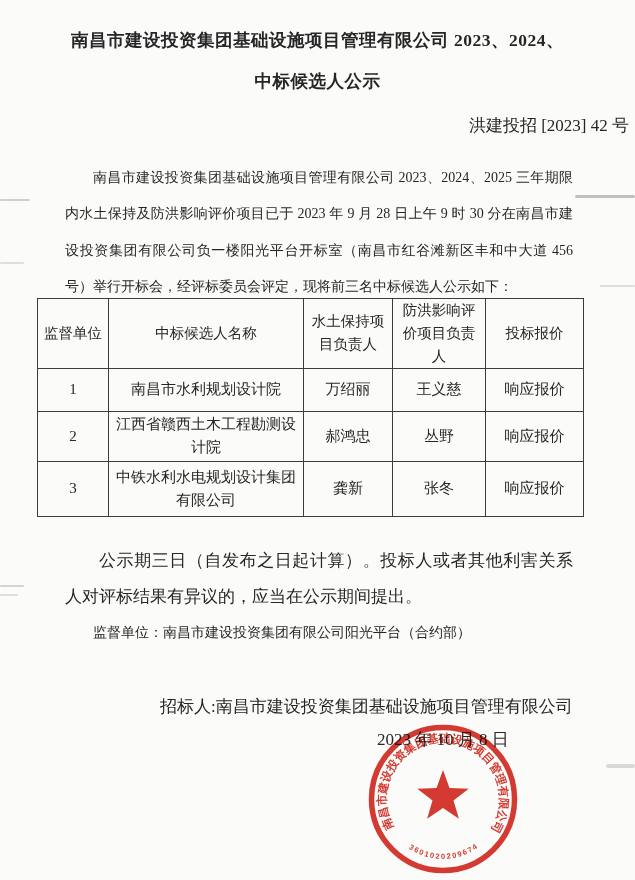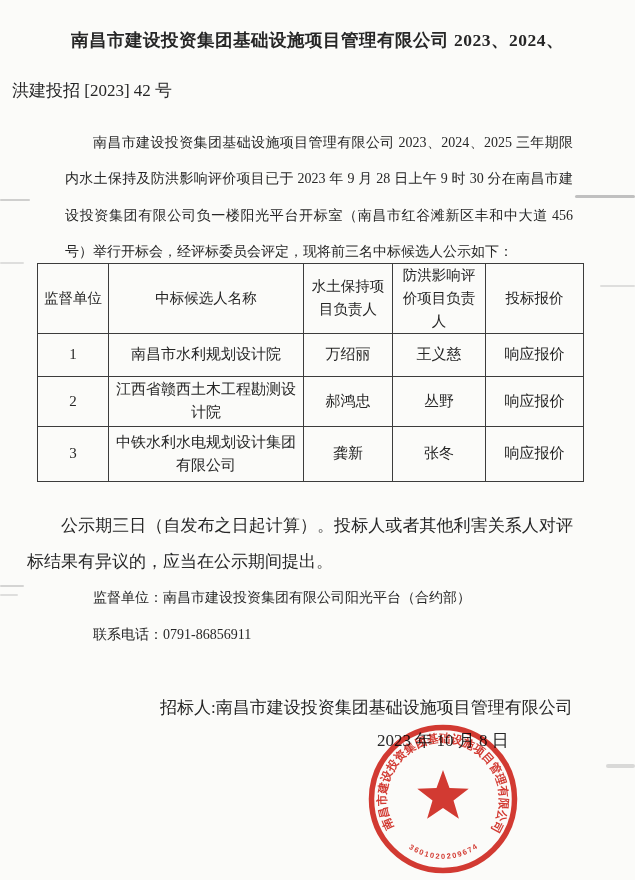--- a/index.html
+++ b/index.html
@@ -27,24 +27,24 @@
 
   .title {
     margin: 20px 30px 0;
     text-align: center;
     font-size: 17.5px;
     font-weight: 700;
     line-height: 41px;
     letter-spacing: .5px;
   }
   .doc-number {
-    text-align: left;
+    text-align: right;
     font-size: 17px;
     line-height: 36px;
-    margin: 12px;
+    margin: 6px;
   }
   .body-para {
     margin: 16px 62px 0 65px;
     font-size: 14px;
     line-height: 36.4px;
     text-align: justify;
     text-indent: 2em;
   }
   table.bids {
     border-collapse: collapse;
@@ -60,21 +60,21 @@
     padding: 0 4px;
     font-weight: normal;
     line-height: 23px;
   }
   table.bids thead tr { height: 52px; }
   table.bids thead th { font-size: 14.5px; }
   table.bids tbody tr:nth-child(1) { height: 43px; }
   table.bids tbody tr:nth-child(2) { height: 50px; }
   table.bids tbody tr:nth-child(3) { height: 55px; }
   .notice {
-    margin: 26px 62px 0 27px;
+    margin: 26px 62px 0 65px;
     font-size: 17px;
     line-height: 36.4px;
     text-align: justify;
     text-indent: 2em;
   }
   .info-line {
     margin: 0 62px 0 65px;
     font-size: 14px;
     line-height: 36.4px;
     text-indent: 2em;
@@ -106,20 +106,21 @@
   <div class="artifact a1"></div>
   <div class="artifact a2"></div>
   <div class="artifact a3"></div>
   <div class="artifact a4"></div>
   <div class="artifact a5"></div>
   <div class="artifact a6"></div>
   <div class="artifact a7"></div>
 
   <div class="title">
     <div>南昌市建设投资集团基础设施项目管理有限公司 2023、2024、</div>
+    <div>中标候选人公示</div>
   </div>
 
   <p class="doc-number">洪建投招 [2023] 42 号</p>
 
   <p class="body-para">南昌市建设投资集团基础设施项目管理有限公司 2023、2024、2025 三年期限内水土保持及防洪影响评价项目已于 2023 年 9 月 28 日上午 9 时 30 分在南昌市建设投资集团有限公司负一楼阳光平台开标室（南昌市红谷滩新区丰和中大道 456 号）举行开标会，经评标委员会评定，现将前三名中标候选人公示如下：</p>
 
   <table class="bids">
     <colgroup>
       <col style="width:71px">
         <col style="width:195px">
@@ -156,21 +157,20 @@
         <td>中铁水利水电规划设计集团有限公司</td>
         <td>龚新</td>
         <td>张冬</td>
         <td>响应报价</td>
       </tr>
     </tbody>
   </table>
 
   <p class="notice">公示期三日（自发布之日起计算）。投标人或者其他利害关系人对评标结果有异议的，应当在公示期间提出。</p>
   <p class="info-line">监督单位：南昌市建设投资集团有限公司阳光平台（合约部）</p>
-  <p class="info-line">联系电话：0791-86856911</p>
   <p class="tenderer">招标人:南昌市建设投资集团基础设施项目管理有限公司</p>
   <p class="date-line">2023 年 10 月 8 日</p>
 
   <svg class="seal" viewBox="0 0 150 150" xmlns="http://www.w3.org/2000/svg">
     <defs>
       <path id="arcTop" d="M 25.6,103.5 A 57,57 0 1 1 124.4,103.5" fill="none"></path>
       <path id="arcBot" d="M 40.6,124.1 A 60,60 0 0 0 109.4,124.1" fill="none"></path>
     </defs>
     <circle cx="75" cy="75" r="71.5" fill="none" stroke="#d2251c" stroke-width="5.5"></circle>
     <text font-size="11.5" font-weight="700" fill="#d2251c" font-family="'Liberation Serif','DejaVu Serif',serif">

